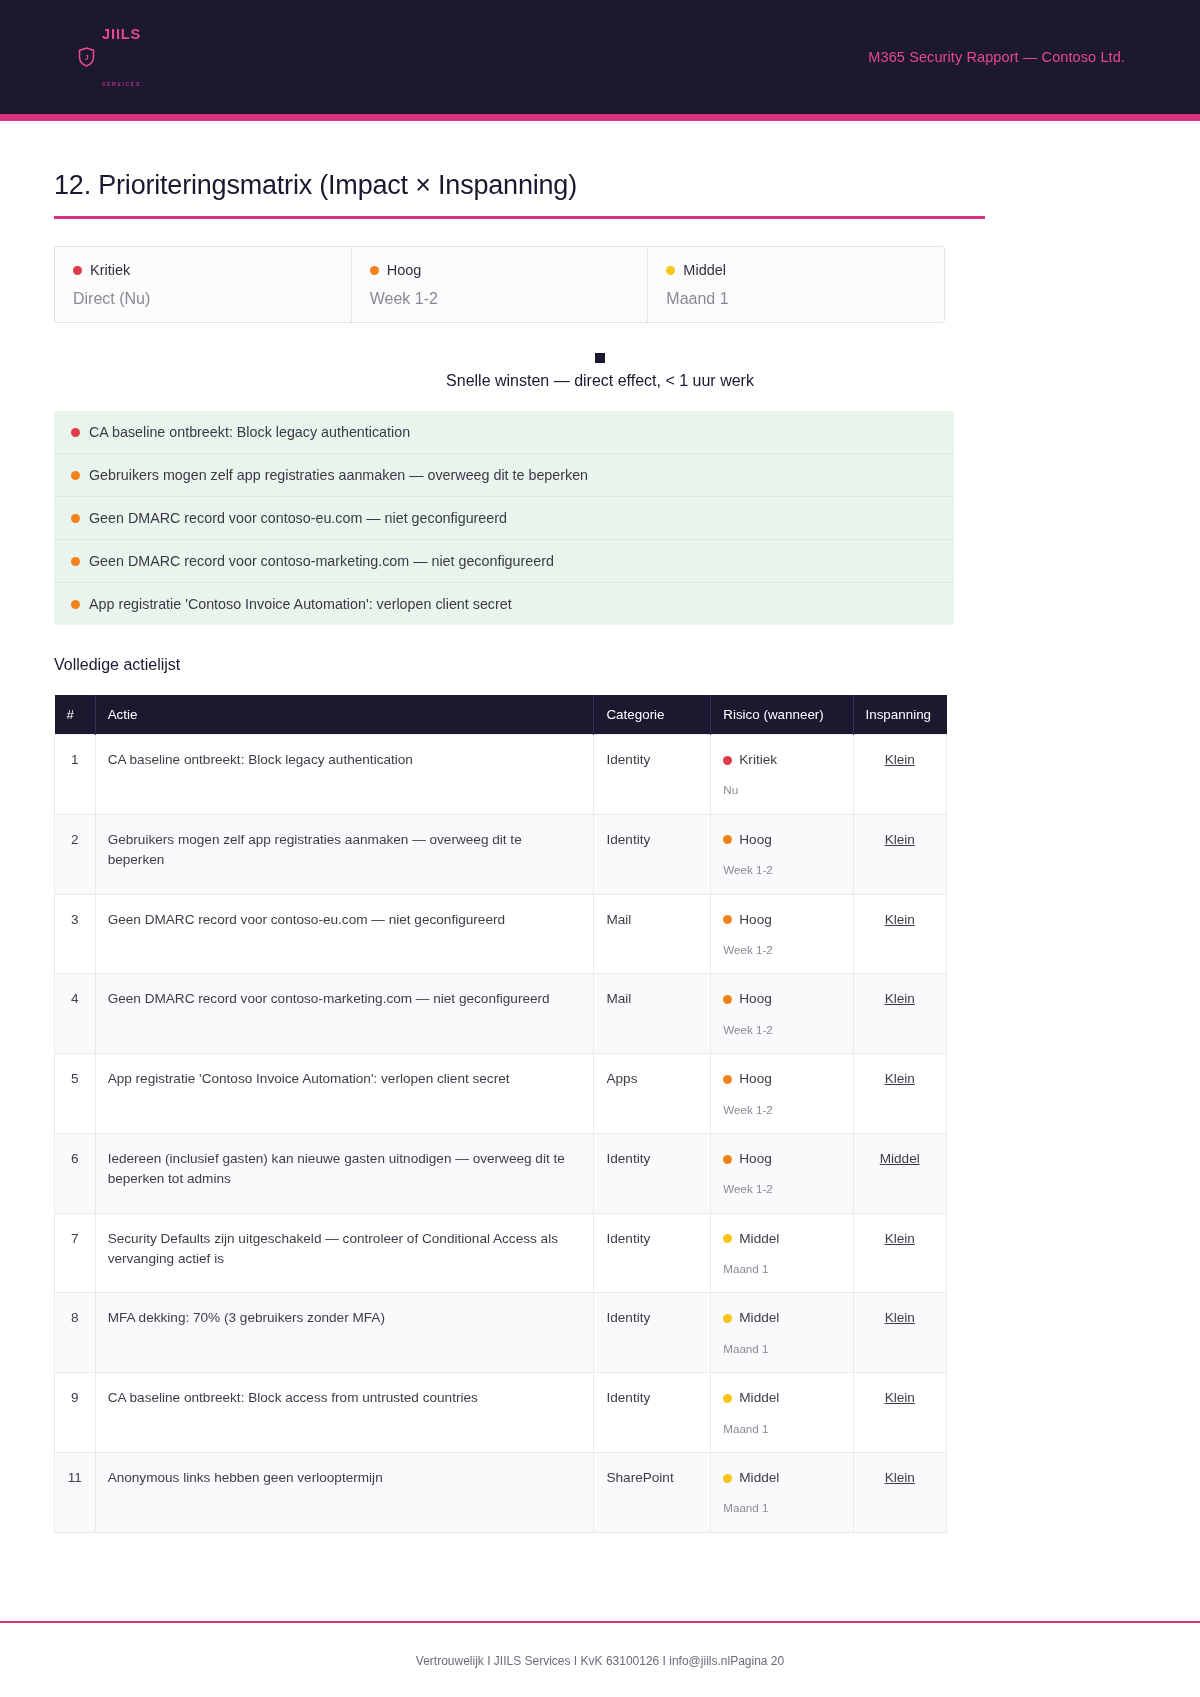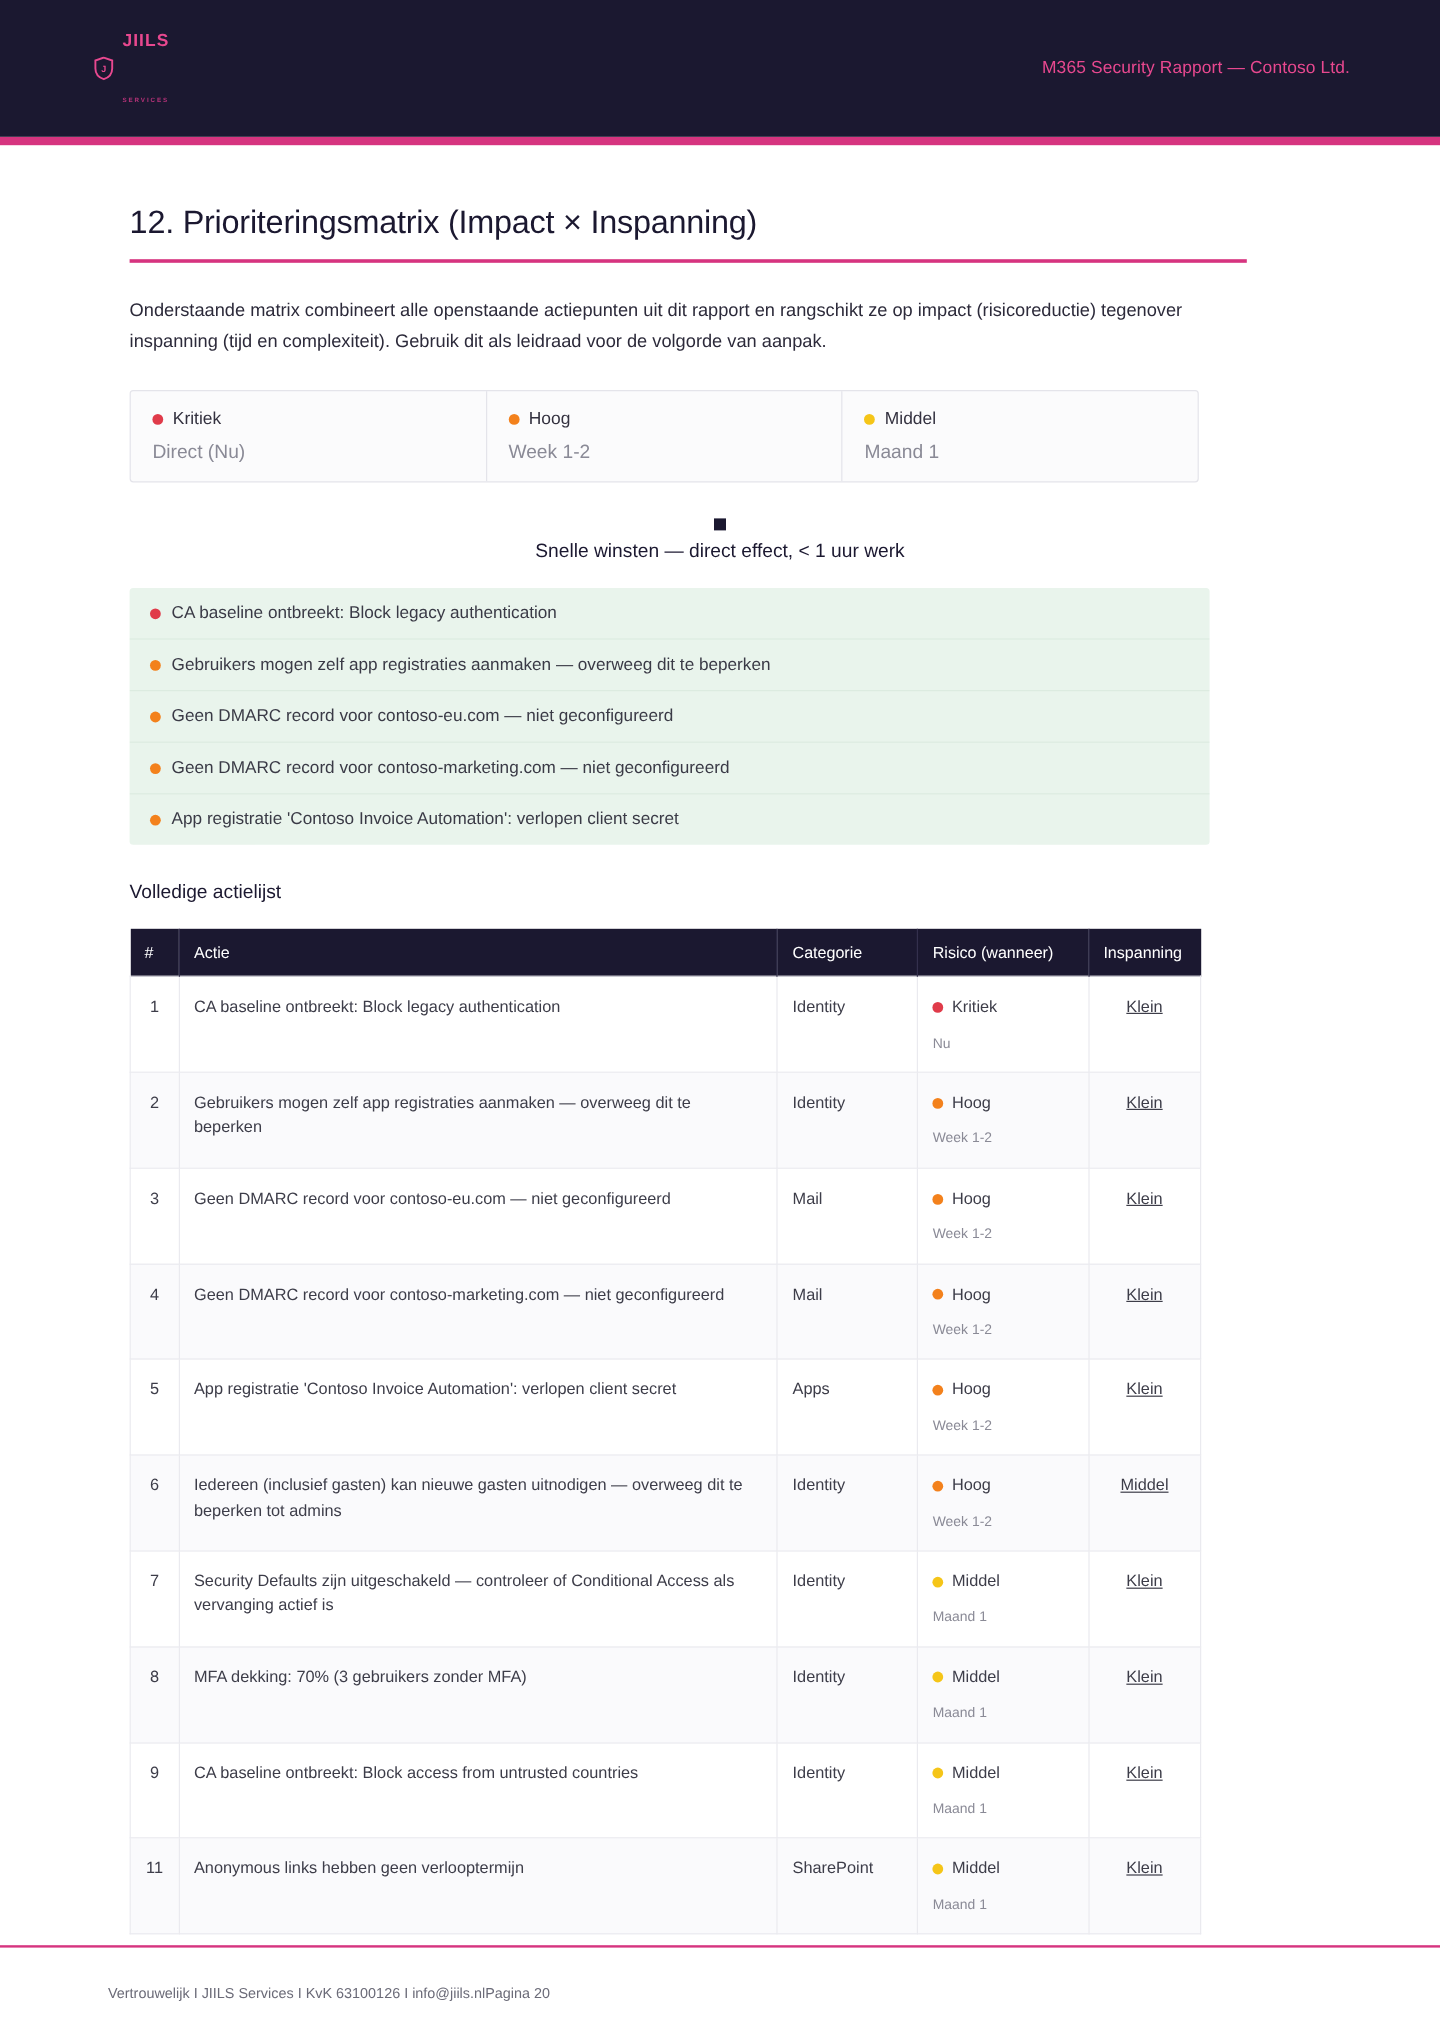--- a/index.html
+++ b/index.html
@@ -59,21 +59,21 @@
     margin-top: 2px;
   }
   .header-title {
     font-size: 14.5px;
     color: #e8488f;
     letter-spacing: 0.1px;
   }
 
   
   .content {
-    padding: 0 108px;
+    padding: 0 54px;
     position: relative;
   }
 
   h1.section-title {
     font-size: 27px;
     font-weight: normal;
     color: #1b1830;
     letter-spacing: -0.2px;
     margin-top: 49px;
   }
@@ -227,21 +227,21 @@
     background: #d6347f;
   }
   .footer {
     position: absolute;
     left: 0; right: 0;
     bottom: 0;
     height: 72px;
     padding: 0 90px;
     display: flex;
     align-items: center;
-    justify-content: flex-start;
+    justify-content: center;
     font-size: 12px;
     color: #6b6b78;
   }
 </style>
 </head>
 <body>
 
 <div class="page">
 
   <div class="header">
@@ -257,21 +257,20 @@
     </div>
     <div class="header-title">M365 Security Rapport — Contoso Ltd.</div>
   </div>
   <div class="header-accent"></div>
 
   <div class="content">
 
     <h1 class="section-title">12. Prioriteringsmatrix (Impact × Inspanning)</h1>
     <div class="title-rule"></div>
 
-    <p class="intro">Onderstaande matrix combineert alle openstaande actiepunten uit dit rapport en rangschikt ze op impact (risicoreductie) tegenover inspanning (tijd en complexiteit). Gebruik dit als leidraad voor de volgorde van aanpak.</p>
 
     <div class="legend">
       <div class="legend-cell">
         <div class="legend-top">
           <span class="dot" style="background: rgb(224, 59, 74);"></span>
           <span>Kritiek</span>
         </div>
         <div class="legend-sub">Direct (Nu)</div>
       </div>
       <div class="legend-cell">

